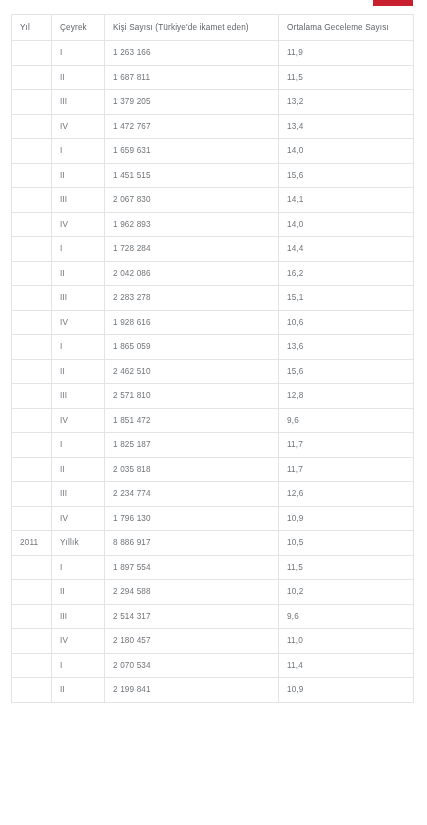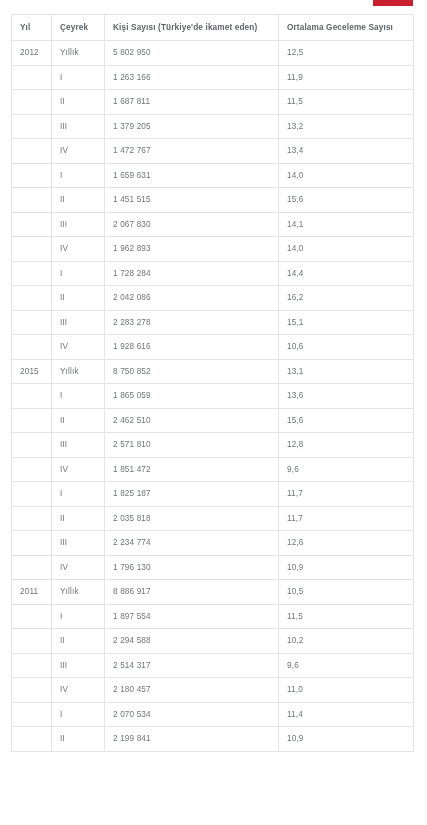--- a/index.html
+++ b/index.html
@@ -62,21 +62,21 @@
     text-align: left;
     vertical-align: middle;
     letter-spacing: 0.15px;
     white-space: nowrap;
     overflow: hidden;
     background: #ffffff;
   }
 
   table.stat-table thead th {
     color: #5f6368;
-    font-weight: 700;
+    font-weight: 400;
     height: 25px;
   }
 
   table.stat-table td.year-cell {
     color: #70757a;
   }
 
   table.stat-table tr.group-start td {
     color: #70757a;
   }
@@ -98,26 +98,20 @@
       </colgroup>
       <thead>
         <tr>
           <th>Yıl</th>
           <th>Çeyrek</th>
           <th>Kişi Sayısı (Türkiye'de ikamet eden)</th>
           <th>Ortalama Geceleme Sayısı</th>
         </tr>
       </thead>
       <tbody id="table-body">
-          <tr class="group-start">
-            <td class="year-cell">2012</td>
-            <td>Yıllık</td>
-            <td>5 802 950</td>
-            <td>12,5</td>
-          </tr>
           <tr>
             <td class="year-cell"></td>
             <td>I</td>
             <td>1 263 166</td>
             <td>11,9</td>
           </tr>
           <tr>
             <td class="year-cell"></td>
             <td>II</td>
             <td>1 687 811</td>
@@ -175,26 +169,20 @@
             <td class="year-cell"></td>
             <td>III</td>
             <td>2 283 278</td>
             <td>15,1</td>
           </tr>
           <tr>
             <td class="year-cell"></td>
             <td>IV</td>
             <td>1 928 616</td>
             <td>10,6</td>
-          </tr>
-          <tr class="group-start">
-            <td class="year-cell">2015</td>
-            <td>Yıllık</td>
-            <td>8 750 852</td>
-            <td>13,1</td>
           </tr>
           <tr>
             <td class="year-cell"></td>
             <td>I</td>
             <td>1 865 059</td>
             <td>13,6</td>
           </tr>
           <tr>
             <td class="year-cell"></td>
             <td>II</td>

